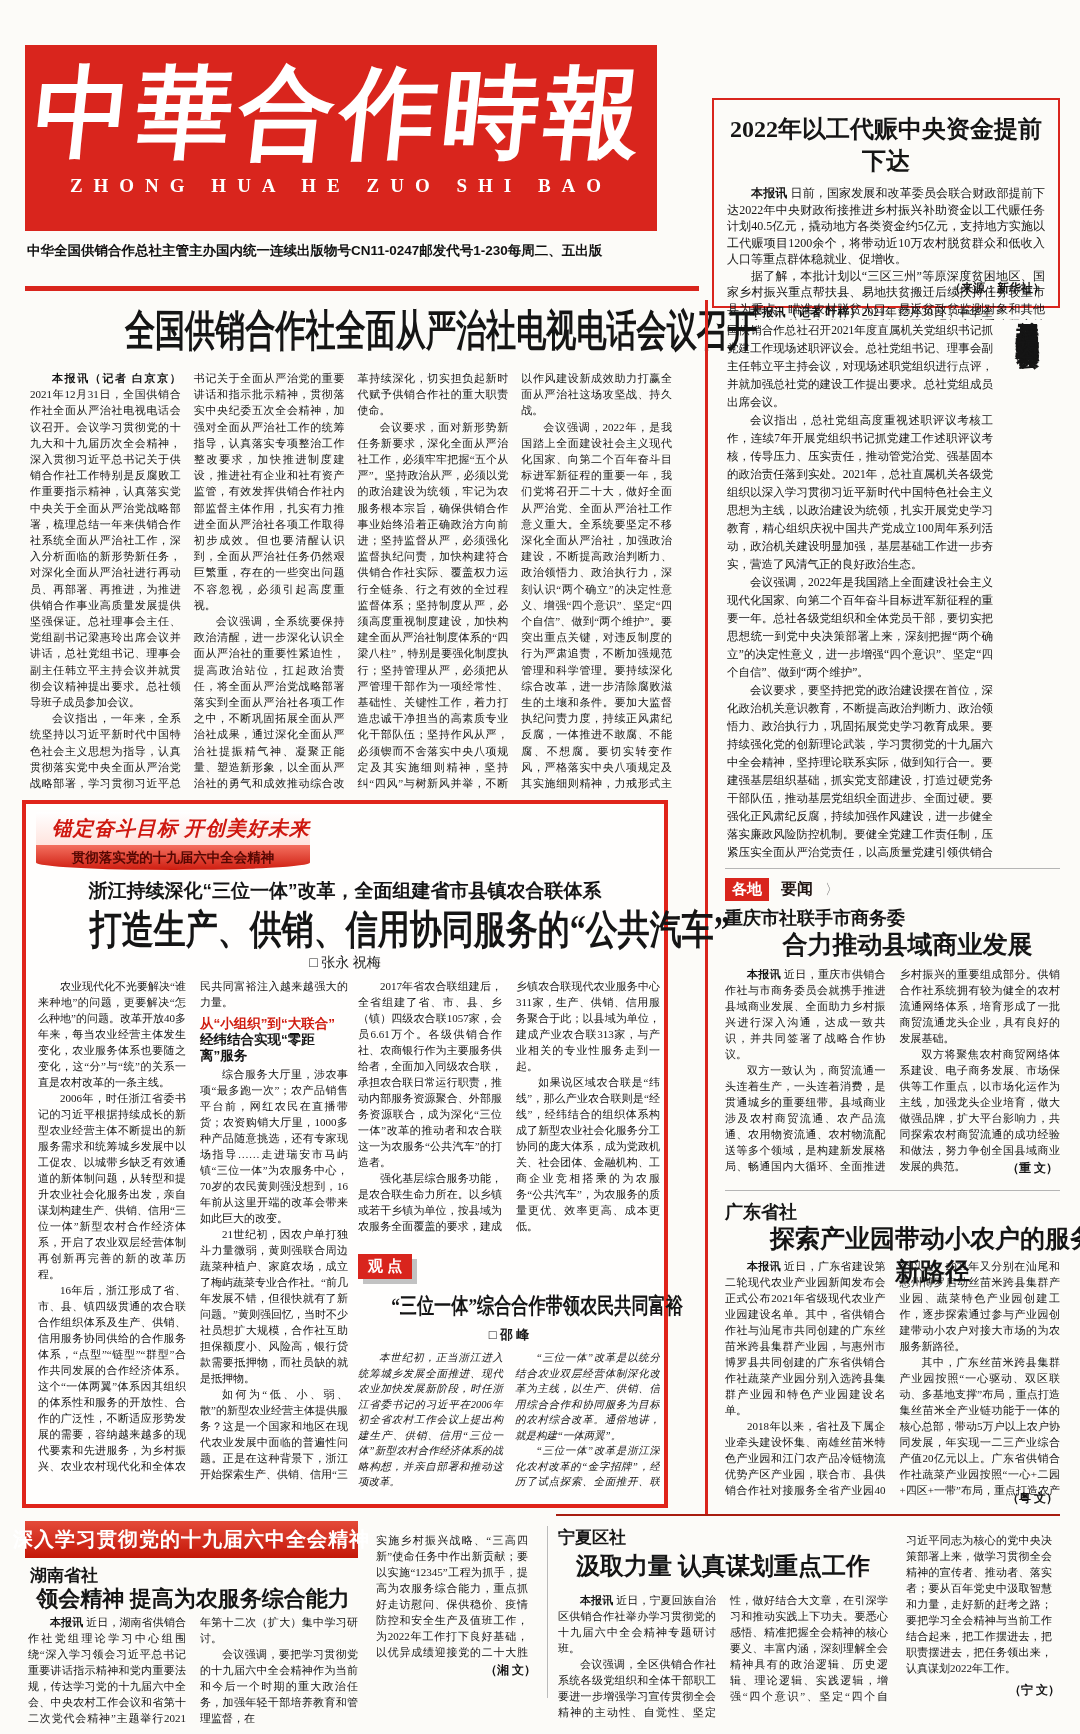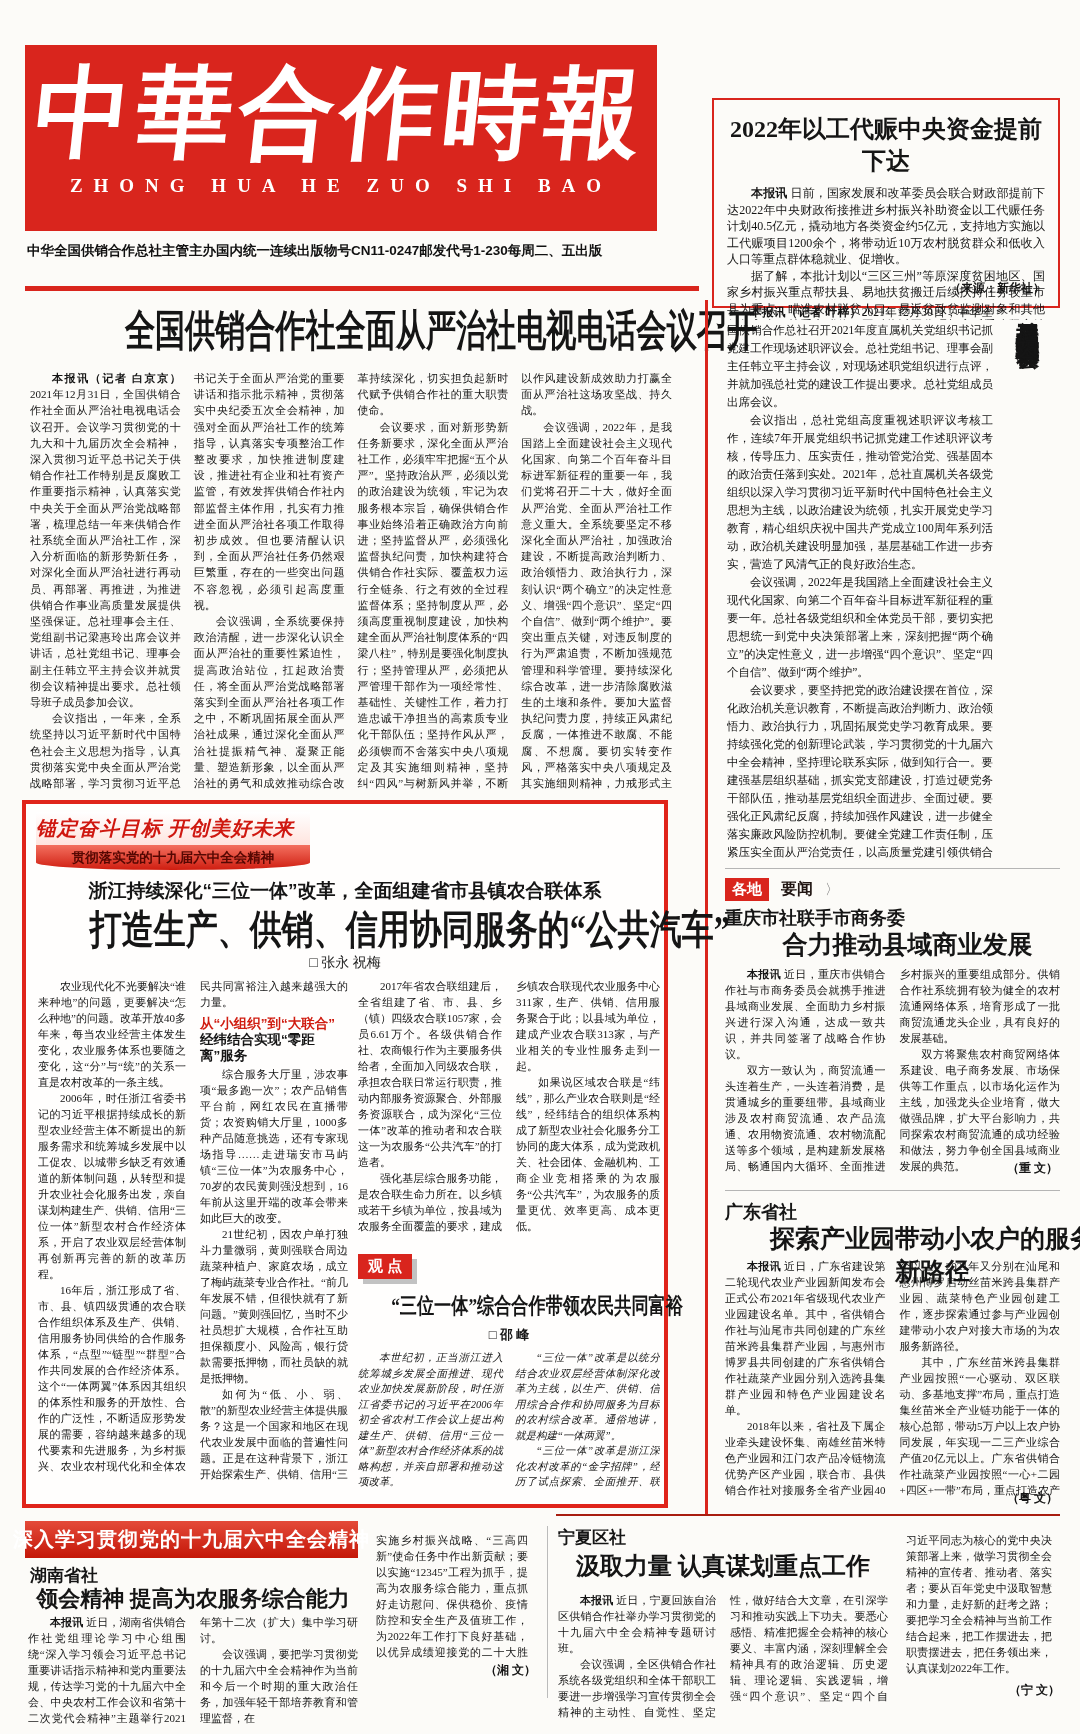--- a/index.html
+++ b/index.html
@@ -48,21 +48,21 @@
   .tag-word{font-weight:bold;font-size:16px;color:#201512;}
   .tag-arrow{color:#777;font-size:14px;}
   .kicker{font-weight:bold;font-size:18px;font-family:"Liberation Sans","DejaVu Sans",sans-serif;}
   .serif-head{font-weight:900;text-align:center;}
   .colbody{column-gap:14px;column-count:2;column-fill:auto;font-size:11px;line-height:16px;overflow:hidden;}
   .end-mark{position:absolute;font-weight:bold;font-size:12px;}
 
   
   .feature-box{left:22px;top:800px;width:646px;height:708px;border:4px solid #e0241a;box-sizing:border-box;background:#fffefd;}
   .banner{position:absolute;left:10px;top:8px;width:274px;height:58px;}
-  .banner-top{height:33px;background:linear-gradient(#ffffff,#ffe4de);display:flex;align-items:center;justify-content:flex-start;}
+  .banner-top{height:33px;background:linear-gradient(#ffffff,#ffe4de);display:flex;align-items:center;justify-content:flex-end;}
   .banner-callig{color:#cf1810;font-weight:bold;font-style:italic;font-size:20px;letter-spacing:1px;white-space:nowrap;}
   .banner-ribbon{height:25px;background:linear-gradient(#f3705f,#cf1d10);display:flex;align-items:center;
                  justify-content:center;border-radius:0 0 50% 50% / 0 0 30% 30%;}
   .banner-ribbon span{color:#550702;font-weight:bold;font-size:13.5px;white-space:nowrap;}
   .f-kicker{position:absolute;left:0;top:74px;width:100%;text-align:center;font-weight:bold;font-size:19px;
             font-family:"Liberation Sans","DejaVu Sans",sans-serif;}
   .f-headline{position:absolute;left:0;top:98px;width:100%;text-align:center;font-size:40px;font-weight:900;
               white-space:nowrap;transform:scaleX(.80);transform-origin:center;}
   .f-byline{position:absolute;left:0;top:150px;width:100%;text-align:center;font-size:14px;color:#222;}
   .f-body-left{position:absolute;left:12px;top:174px;width:310px;height:520px;}

